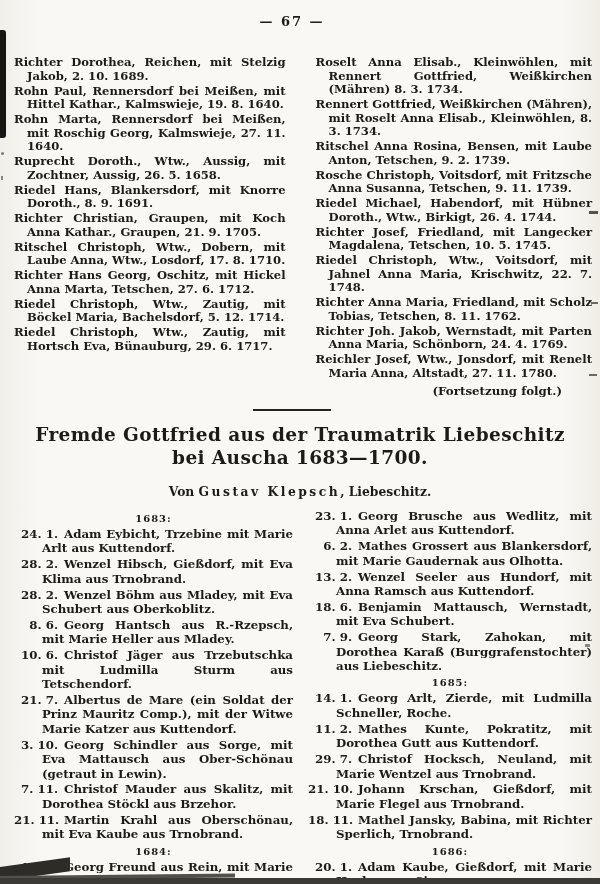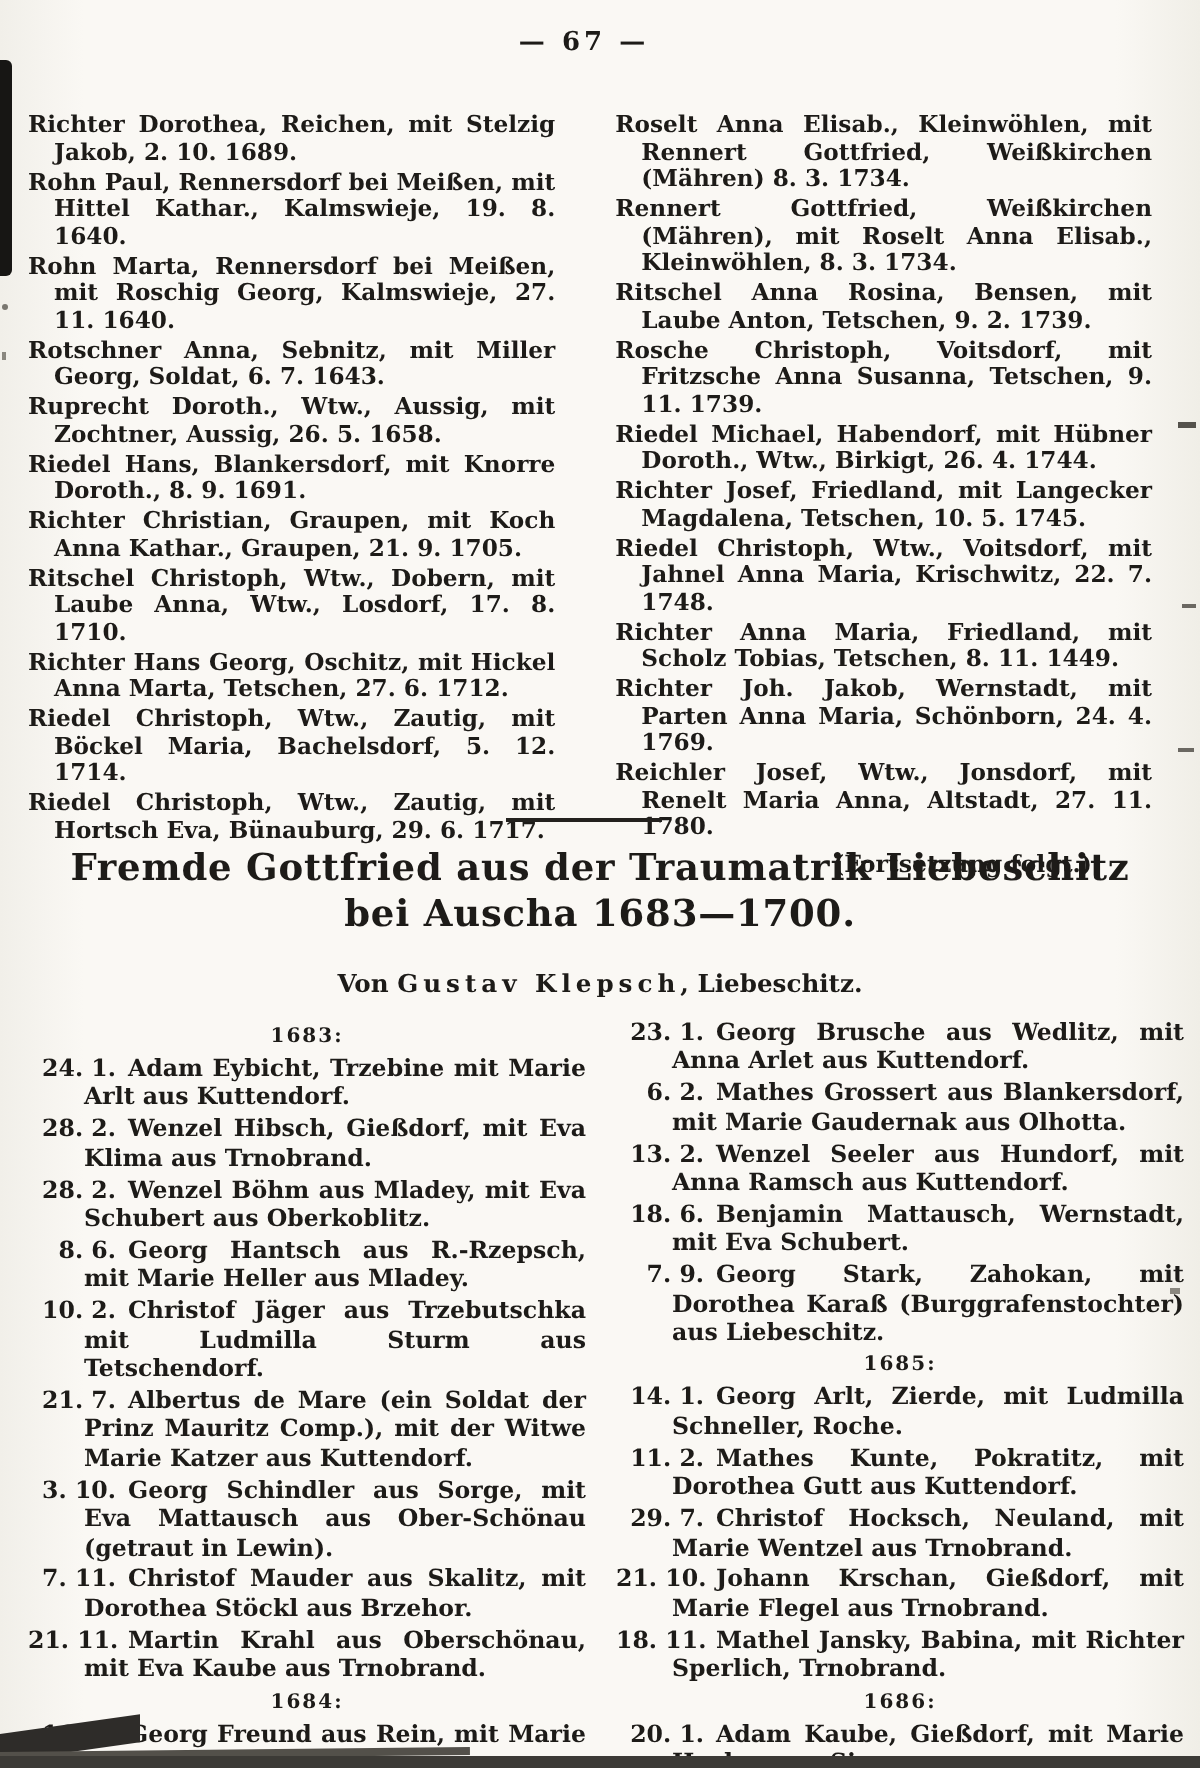--- a/index.html
+++ b/index.html
@@ -12,21 +12,21 @@
     overflow:hidden;
   }
   .page {
     position:absolute; inset:0;
     background:linear-gradient(90deg,#f1efe9 0%,#faf8f4 7%,#faf8f4 93%,#f0eee7 100%);
   }
   .pagenum {
     position:absolute; top:14px; left:0; right:16px;
     text-align:center; font-size:13px; font-weight:bold; letter-spacing:2px;
   }
-  .upper { position:absolute; top:56px; left:14px; right:24px; display:flex; gap:30px; }
+  .upper { position:absolute; top:56px; left:14px; right:8px; display:flex; gap:30px; }
   .ucol { width:281px; }
   .ucol.right { width:286px; }
   .urec {
     font-size:11.6px; line-height:13.5px; font-weight:bold;
     text-align:justify; padding-left:13px; text-indent:-13px;
     margin-bottom:1.5px;
   }
   .fort { font-size:11.8px; font-weight:bold; text-align:right; padding-right:30px; margin-top:4px; }
   .sep { position:absolute; left:253px; top:409px; width:78px; height:2px; background:#23211e; }
   .title {
@@ -68,39 +68,38 @@
 
 <div class="page">
 
   <div class="pagenum">— 67 —</div>
 
   <div class="upper">
     <div class="ucol">
         <p class="urec">Richter Dorothea, Reichen, mit Stelzig Jakob, 2. 10. 1689.</p>
         <p class="urec">Rohn Paul, Rennersdorf bei Meißen, mit Hittel Kathar., Kalmswieje, 19. 8. 1640.</p>
         <p class="urec">Rohn Marta, Rennersdorf bei Meißen, mit Roschig Georg, Kalmswieje, 27. 11. 1640.</p>
-        <p class="urec">Rotschner Anna, Sebnitz, mit Miller Georg, Soldat, 6. 7. 1643.</p>
         <p class="urec">Ruprecht Doroth., Wtw., Aussig, mit Zochtner, Aussig, 26. 5. 1658.</p>
         <p class="urec">Riedel Hans, Blankersdorf, mit Knorre Doroth., 8. 9. 1691.</p>
         <p class="urec">Richter Christian, Graupen, mit Koch Anna Kathar., Graupen, 21. 9. 1705.</p>
         <p class="urec">Ritschel Christoph, Wtw., Dobern, mit Laube Anna, Wtw., Losdorf, 17. 8. 1710.</p>
         <p class="urec">Richter Hans Georg, Oschitz, mit Hickel Anna Marta, Tetschen, 27. 6. 1712.</p>
         <p class="urec">Riedel Christoph, Wtw., Zautig, mit Böckel Maria, Bachelsdorf, 5. 12. 1714.</p>
         <p class="urec">Riedel Christoph, Wtw., Zautig, mit Hortsch Eva, Bünauburg, 29. 6. 1717.</p>
       </div>
     <div class="ucol right">
       <div>
           <p class="urec">Roselt Anna Elisab., Kleinwöhlen, mit Rennert Gottfried, Weißkirchen (Mähren) 8. 3. 1734.</p>
           <p class="urec">Rennert Gottfried, Weißkirchen (Mähren), mit Roselt Anna Elisab., Kleinwöhlen, 8. 3. 1734.</p>
           <p class="urec">Ritschel Anna Rosina, Bensen, mit Laube Anton, Tetschen, 9. 2. 1739.</p>
           <p class="urec">Rosche Christoph, Voitsdorf, mit Fritzsche Anna Susanna, Tetschen, 9. 11. 1739.</p>
           <p class="urec">Riedel Michael, Habendorf, mit Hübner Doroth., Wtw., Birkigt, 26. 4. 1744.</p>
           <p class="urec">Richter Josef, Friedland, mit Langecker Magdalena, Tetschen, 10. 5. 1745.</p>
           <p class="urec">Riedel Christoph, Wtw., Voitsdorf, mit Jahnel Anna Maria, Krischwitz, 22. 7. 1748.</p>
-          <p class="urec">Richter Anna Maria, Friedland, mit Scholz Tobias, Tetschen, 8. 11. 1449.</p>
+          <p class="urec">Richter Anna Maria, Friedland, mit Scholz Tobias, Tetschen, 8. 11. 1762.</p>
           <p class="urec">Richter Joh. Jakob, Wernstadt, mit Parten Anna Maria, Schönborn, 24. 4. 1769.</p>
           <p class="urec">Reichler Josef, Wtw., Jonsdorf, mit Renelt Maria Anna, Altstadt, 27. 11. 1780.</p>
         </div>
       <p class="fort">(Fortsetzung folgt.)</p>
     </div>
   </div>
 
   <div class="sep"></div>
 
   <div class="title">
@@ -121,21 +120,21 @@
         <div class="row">
           <p class="rec"><span class="dm">28. 2.</span><span>Wenzel Hibsch, Gießdorf, mit Eva Klima aus Trnobrand.</span></p>
         </div>
         <div class="row">
           <p class="rec"><span class="dm">28. 2.</span><span>Wenzel Böhm aus Mladey, mit Eva Schubert aus Oberkoblitz.</span></p>
         </div>
         <div class="row">
           <p class="rec"><span class="dm">8. 6.</span><span>Georg Hantsch aus R.-Rzepsch, mit Marie Heller aus Mladey.</span></p>
         </div>
         <div class="row">
-          <p class="rec"><span class="dm">10. 2.</span><span>Christof Jäger aus Trzebutschka mit Ludmilla Sturm aus Tetschendorf.</span></p>
+          <p class="rec"><span class="dm">10. 6.</span><span>Christof Jäger aus Trzebutschka mit Ludmilla Sturm aus Tetschendorf.</span></p>
         </div>
         <div class="row">
           <p class="rec"><span class="dm">21. 7.</span><span>Albertus de Mare (ein Soldat der Prinz Mauritz Comp.), mit der Witwe Marie Katzer aus Kuttendorf.</span></p>
         </div>
         <div class="row">
           <p class="rec"><span class="dm">3. 10.</span><span>Georg Schindler aus Sorge, mit Eva Mattausch aus Ober-Schönau (getraut in Lewin).</span></p>
         </div>
         <div class="row">
           <p class="rec"><span class="dm">7. 11.</span><span>Christof Mauder aus Skalitz, mit Dorothea Stöckl aus Brzehor.</span></p>
         </div>

